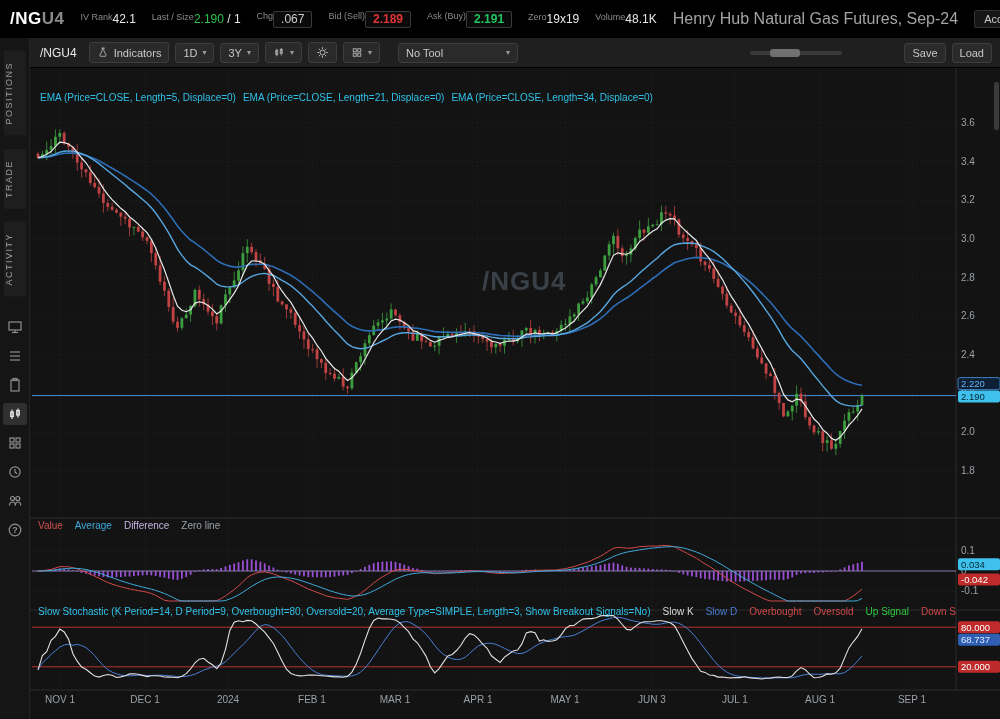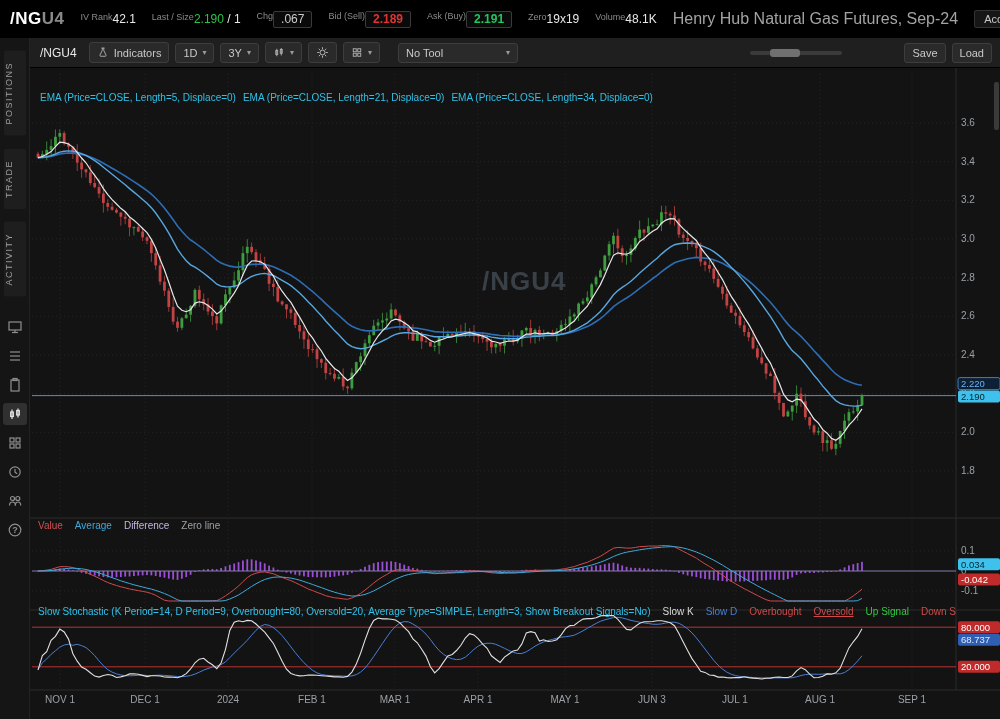--- a/index.html
+++ b/index.html
@@ -918,21 +918,21 @@
           <span style="color: rgb(63, 169, 220);">Average</span>
           <span style="color: rgb(194, 180, 222);">Difference</span>
           <span style="color: rgb(154, 160, 166);">Zero line</span>
         </div>
 
         <div class="overlay prow" style="top:538px">
           <span class="ptitle">Slow Stochastic (K Period=14, D Period=9, Overbought=80, Oversold=20, Average Type=SIMPLE, Length=3, Show Breakout Signals=No)</span>
           <span style="color: rgb(216, 216, 216);">Slow K</span>
           <span style="color: rgb(74, 127, 212);">Slow D</span>
           <span style="color: rgb(208, 74, 74);">Overbought</span>
-          <span style="color: rgb(208, 74, 74); text-decoration: underline;">Oversold</span>
+          <span style="color: rgb(208, 74, 74);">Oversold</span>
           <span style="color: rgb(46, 204, 64);">Up Signal</span>
           <span style="color: rgb(208, 74, 74);">Down S</span>
         </div>
 
         <div class="vscroll"></div>
       </div>
 
     </div>
   </div>
 </div>

